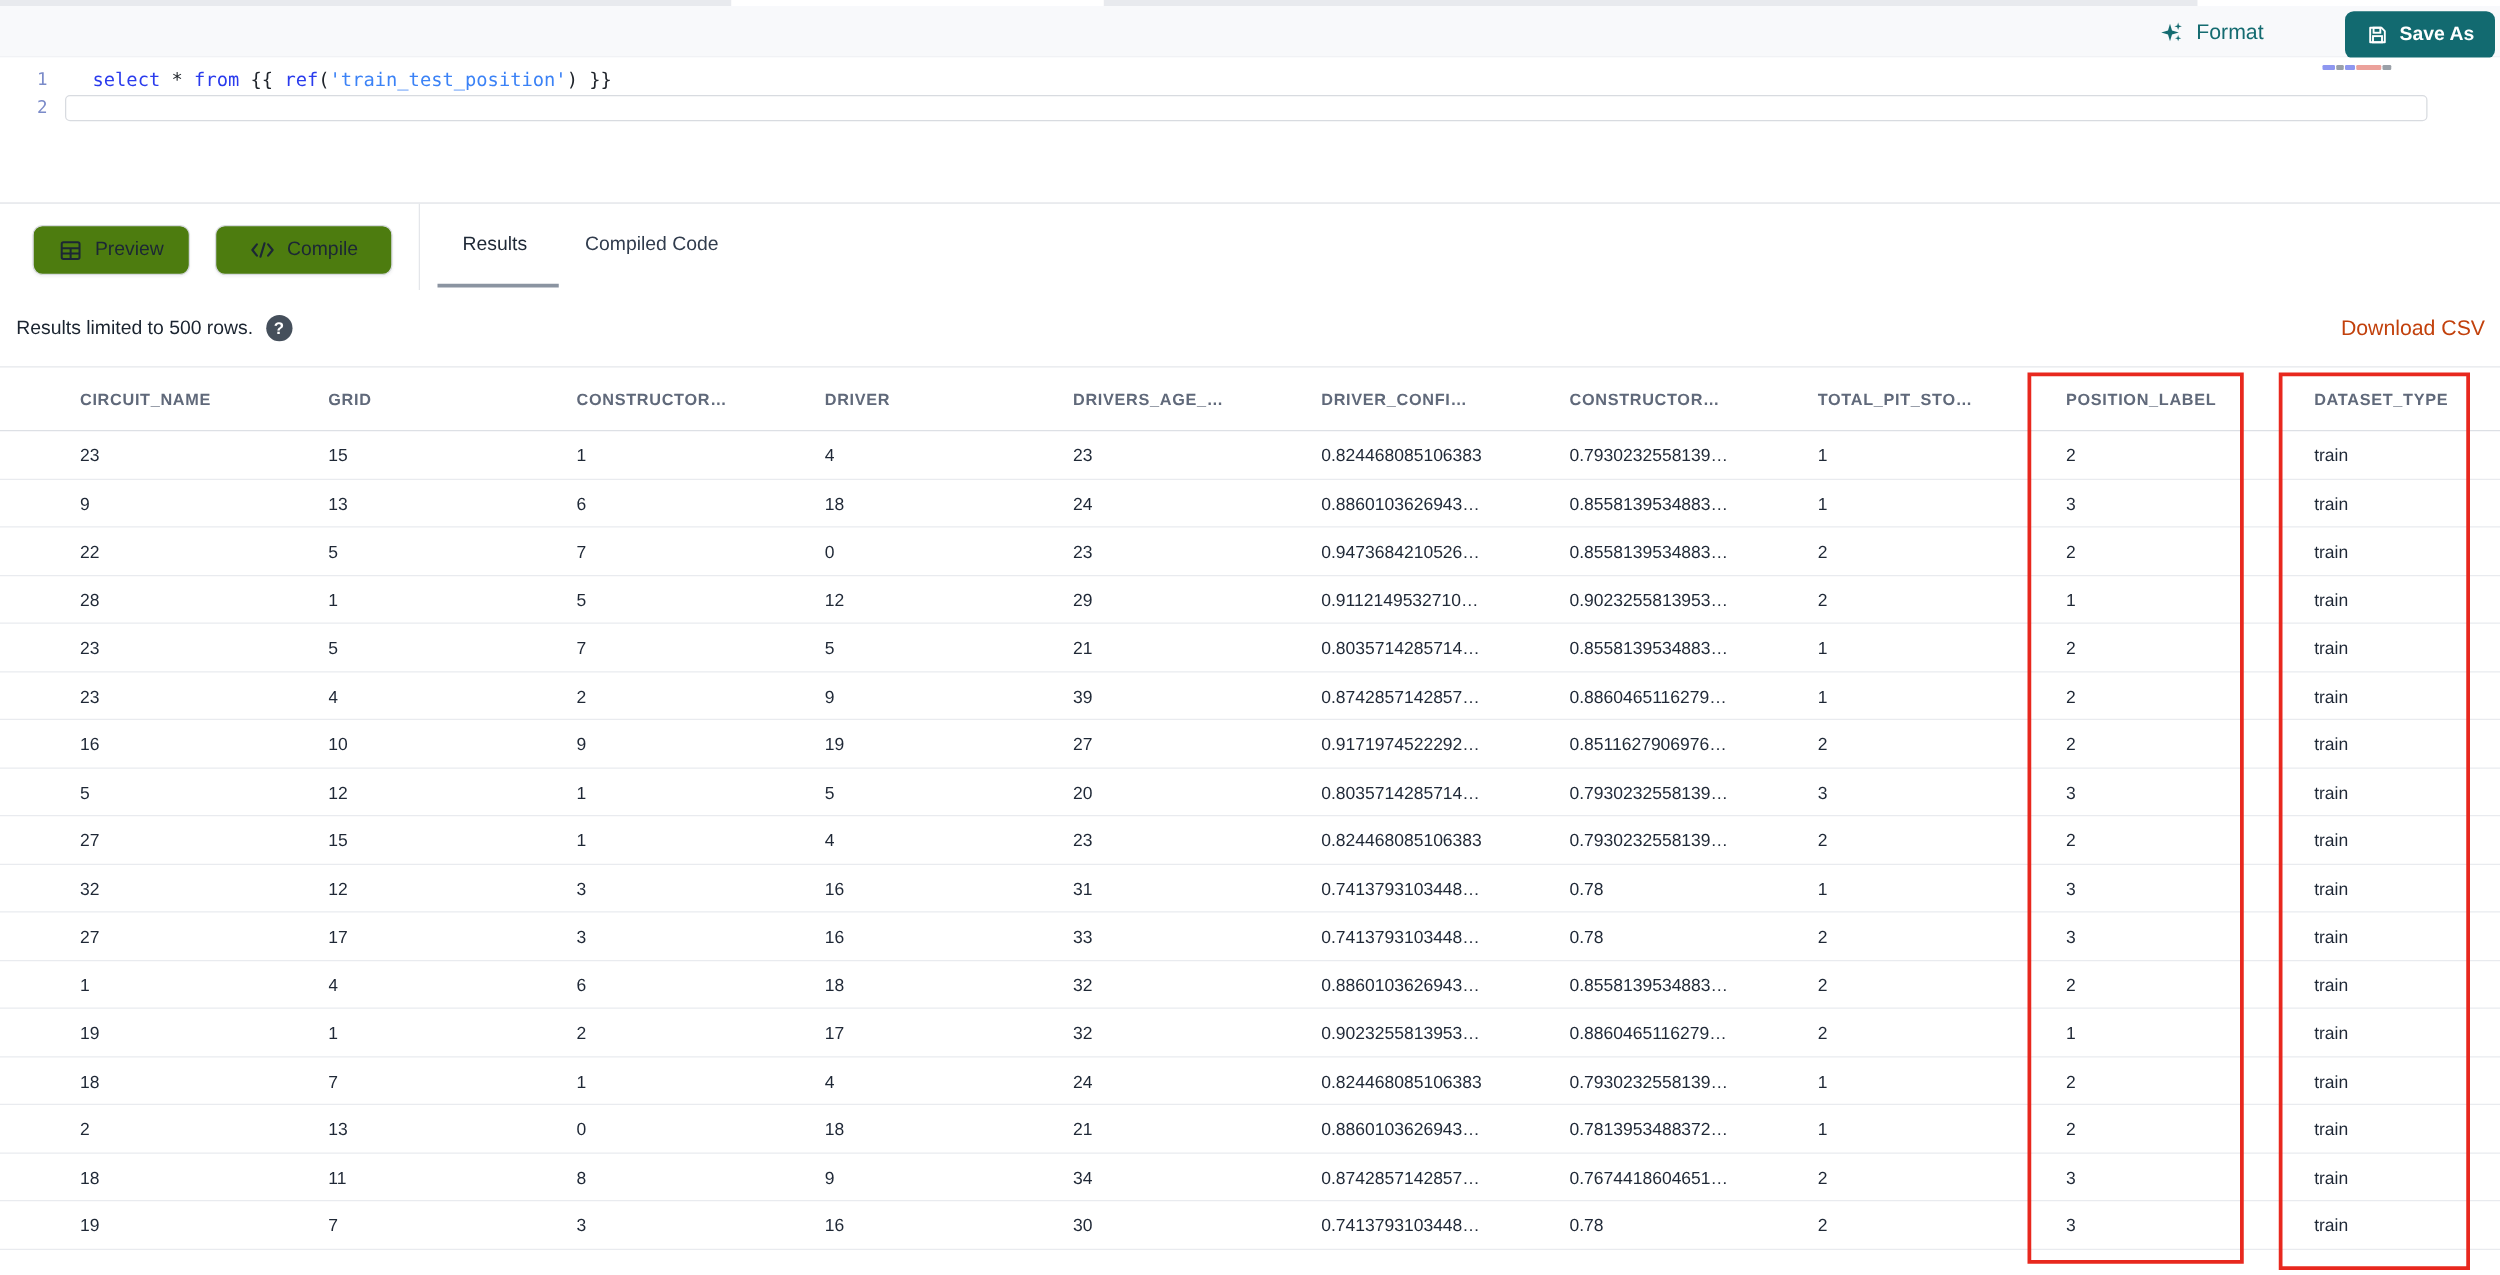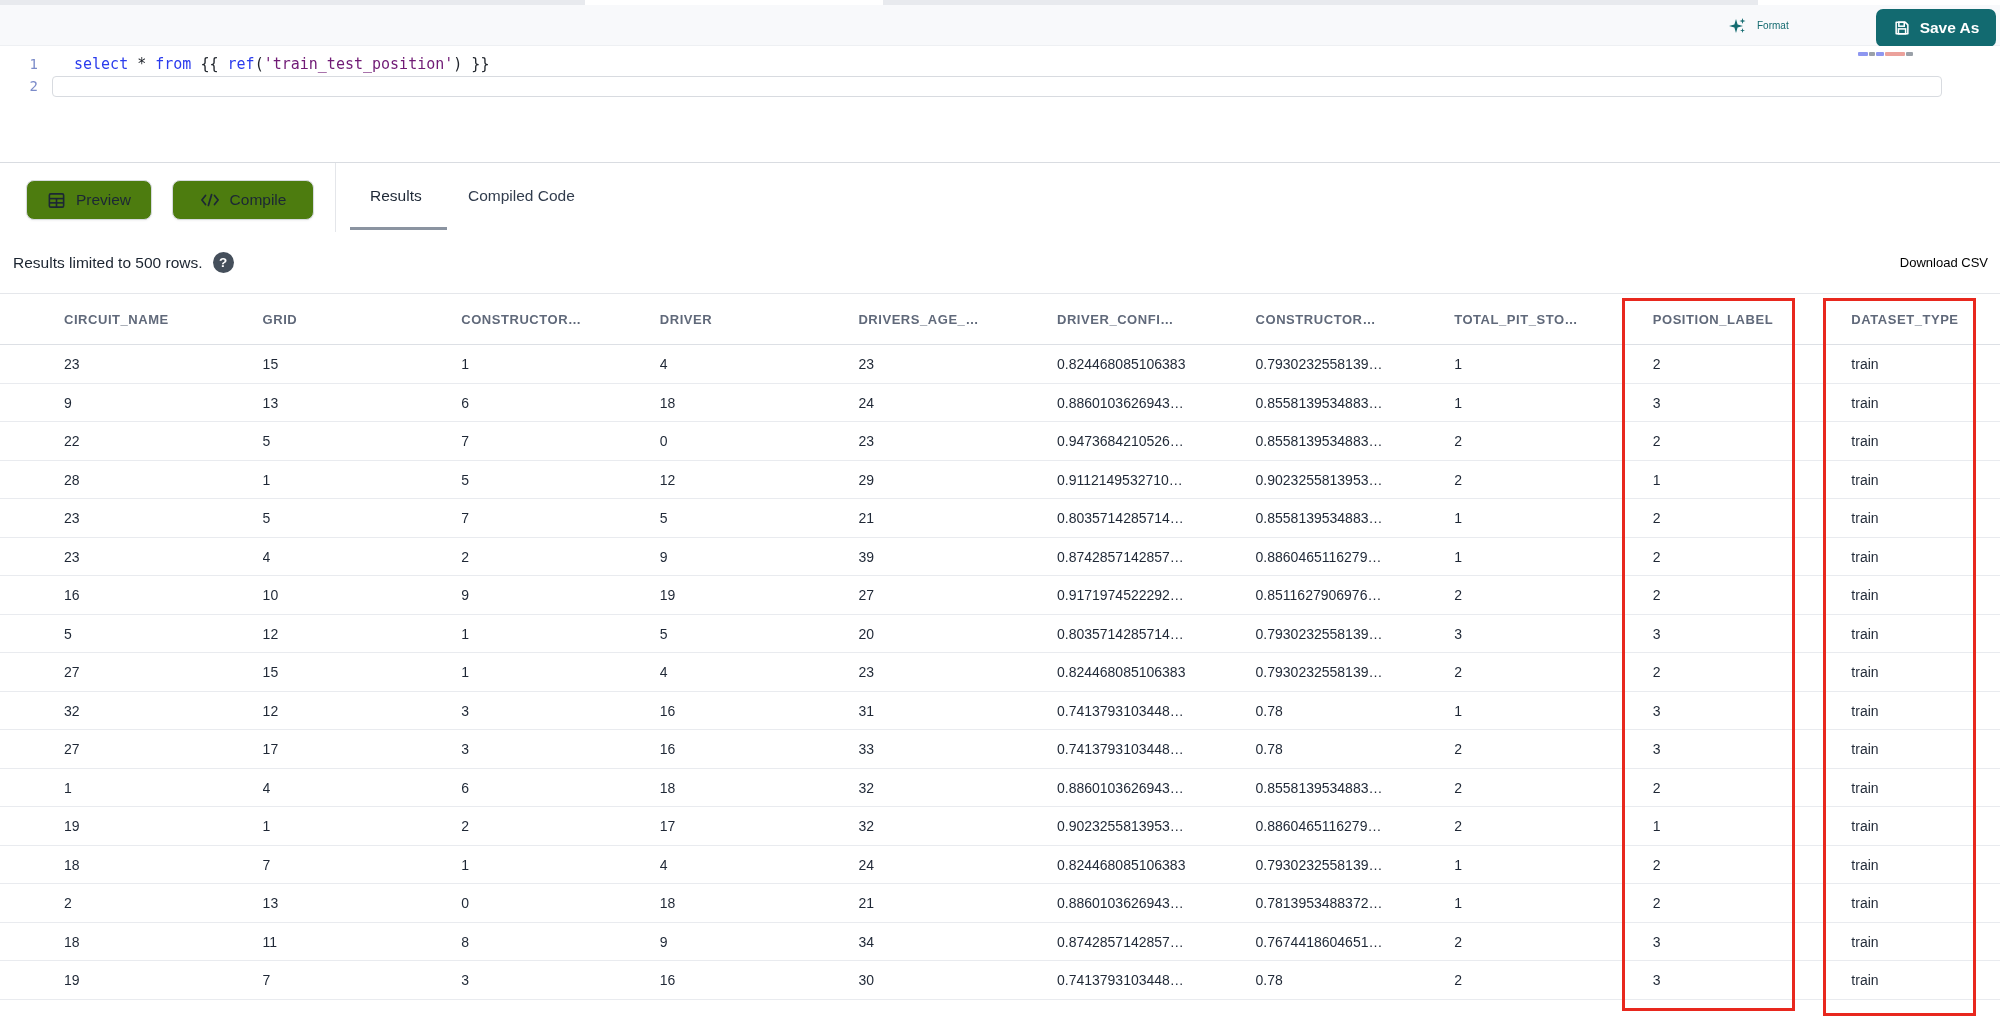--- a/index.html
+++ b/index.html
@@ -7,33 +7,33 @@
   .app { position:relative; width:2000px; height:1020px; overflow:hidden; background:#fff; }
 
   
   .tab-strip { position:absolute; left:0; top:0; width:2000px; height:5px; background:#e8eaee; }
   .tab-strip .gap { position:absolute; top:0; height:5px; background:#ffffff; }
   .gap1 { left:585px; width:298px; }
   .gap2 { left:1758px; width:242px; }
 
   
   .toolbar { position:absolute; left:0; top:5px; width:2000px; height:41px; background:#f8f9fb; border-bottom:1px solid #eef0f3; }
-  .format-btn { position:absolute; left:1728px; top:0; height:41px; display:flex; align-items:center; gap:9px; color:#146b70; font-size:10px; font-weight:500; cursor:pointer; }
+  .format-btn { position:absolute; left:1728px; top:0; height:41px; display:flex; align-items:center; gap:9px; color:#146b70; font-size:17px; font-weight:500; cursor:pointer; }
   .saveas-btn { position:absolute; left:1876px; top:4px; width:120px; height:38px; background:#126a70; border:none; border-radius:7px; color:#fff; font-size:15.5px; font-weight:600; display:flex; align-items:center; justify-content:center; gap:9px; font-family:"Liberation Sans", sans-serif; cursor:pointer; }
 
   
   .editor { position:absolute; left:0; top:46px; width:2000px; height:116px; background:#fff; display:flex; }
   .gutter { width:52px; padding-top:7px; text-align:right; }
   .gutter .ln { height:22px; line-height:22px; padding-right:14px; color:#7b8bc9; font-family:"DejaVu Sans Mono", monospace; font-size:14px; }
   .code-area { flex:1; padding-top:7px; }
   .code-line { height:22px; line-height:22px; font-family:"DejaVu Sans Mono", monospace; font-size:15px; white-space:pre; padding-left:22px; }
   .code-line.cursor-line { border:1px solid #d8dbe0; border-radius:4px; width:1890px; margin-top:1px; height:21px; }
   .tok-keyword { color:#2a3bed; }
   .tok-plain   { color:#20252c; }
-  .tok-string  { color:#701a75;text-align:center; }
+  .tok-string  { color:#3b82f6;text-align:center; }
   .minimap { position:absolute; left:1858px; top:6px; width:56px; height:5px; display:flex; gap:1px; }
   .minimap span { height:4px; border-radius:1px; }
 
   
   .editor-divider { position:absolute; left:0; top:162px; width:2000px; height:1px; background:#d9dce1; }
 
   
   .action-row { position:absolute; left:0; top:163px; width:2000px; height:69px; background:#fff; }
   .btn { position:absolute; top:17px; height:40px; background:#4d7c0f; border:1px solid #d7dade; border-radius:8px; display:flex; align-items:center; justify-content:center; gap:10px; font-size:15.5px; font-weight:500; color:#1c2735; font-family:"Liberation Sans", sans-serif; box-shadow:0 1px 2px rgba(16,24,40,.05); cursor:pointer; }
   .preview-btn { left:26px;  width:126px; }
@@ -41,21 +41,21 @@
   .v-divider { position:absolute; left:335px; top:0; width:1px; height:69px; background:#e4e6ea; }
   .tab { position:absolute; top:0; height:66px; line-height:66px; font-size:15.5px; cursor:pointer; }
   .tab-results { left:370px; color:#1e2836; font-weight:500; }
   .tab-compiled { left:468px; color:#313c4d; font-weight:400; }
   .tab-underline { position:absolute; left:350px; top:64px; width:97px; height:3px; background:#8b94a1; }
 
   
   .results-bar { position:absolute; left:0; top:232px; width:2000px; height:61px; background:#fff; }
   .results-info { position:absolute; left:13px; top:0; height:61px; display:flex; align-items:center; gap:10px; font-size:15.5px; color:#1b2430; }
   .help-icon { width:21px; height:21px; border-radius:50%; background:#454f5b; color:#fff; font-size:13.5px; font-weight:700; display:flex; align-items:center; justify-content:center; cursor:pointer; }
-  .download-csv { position:absolute; right:12px; top:0; height:61px; display:flex; align-items:center; font-size:13px; color:#000000; cursor:pointer; }
+  .download-csv { position:absolute; right:12px; top:0; height:61px; display:flex; align-items:center; font-size:17px; color:#c2410c; cursor:pointer; }
 
   
   .results-table { position:absolute; left:0; top:293px; width:2000px; border-top:1px solid #e5e7eb; }
   .trow { display:grid; grid-template-columns:repeat(10, 198.6px); padding-left:64px; }
   .thead { height:51px; border-bottom:1px solid #dde0e5; }
   .thead .tcell { line-height:51px; font-size:13px; font-weight:700; letter-spacing:0.55px; color:#60697a; }
   .tbody .trow { height:38.5px; border-bottom:1px solid #e9ebef; }
   .tbody .tcell { line-height:38px; font-size:14px; color:#1f2836; }
   .tcell { overflow:hidden; white-space:nowrap; padding-right:10px; }
 

